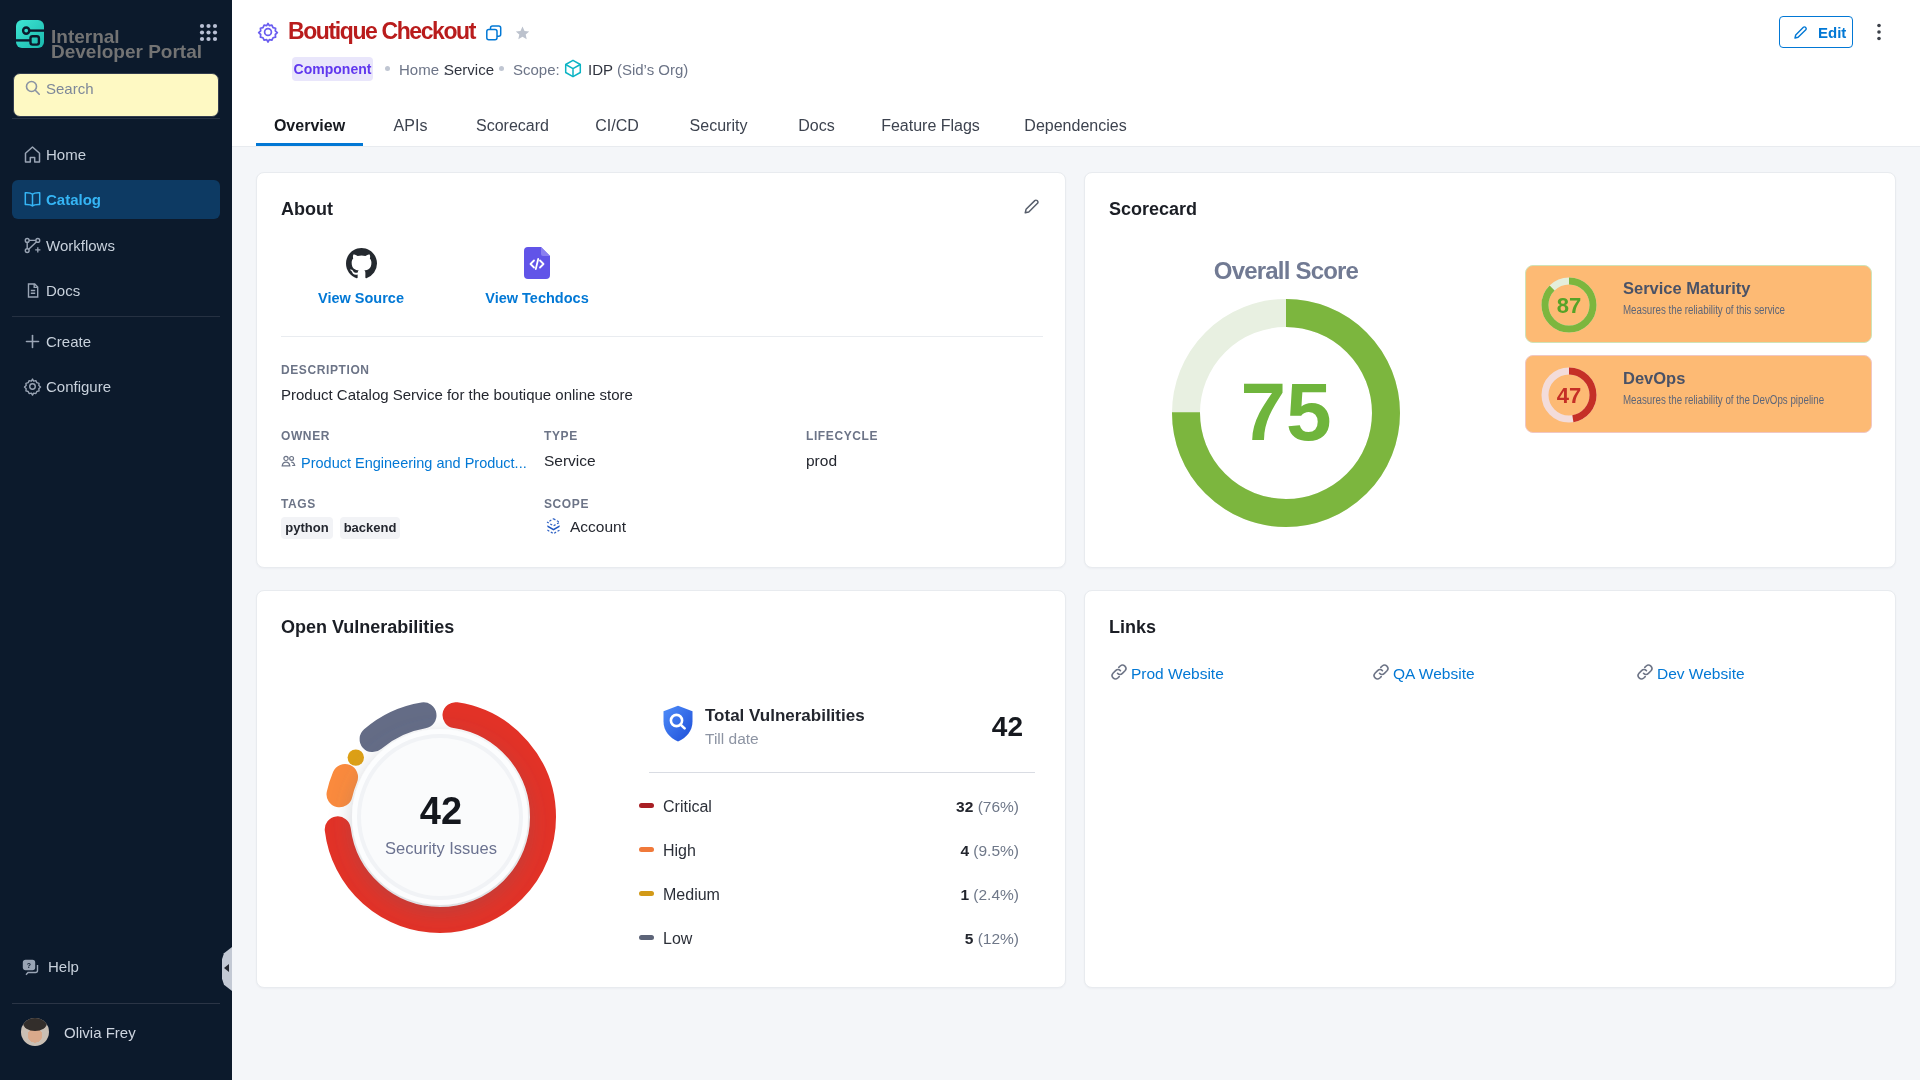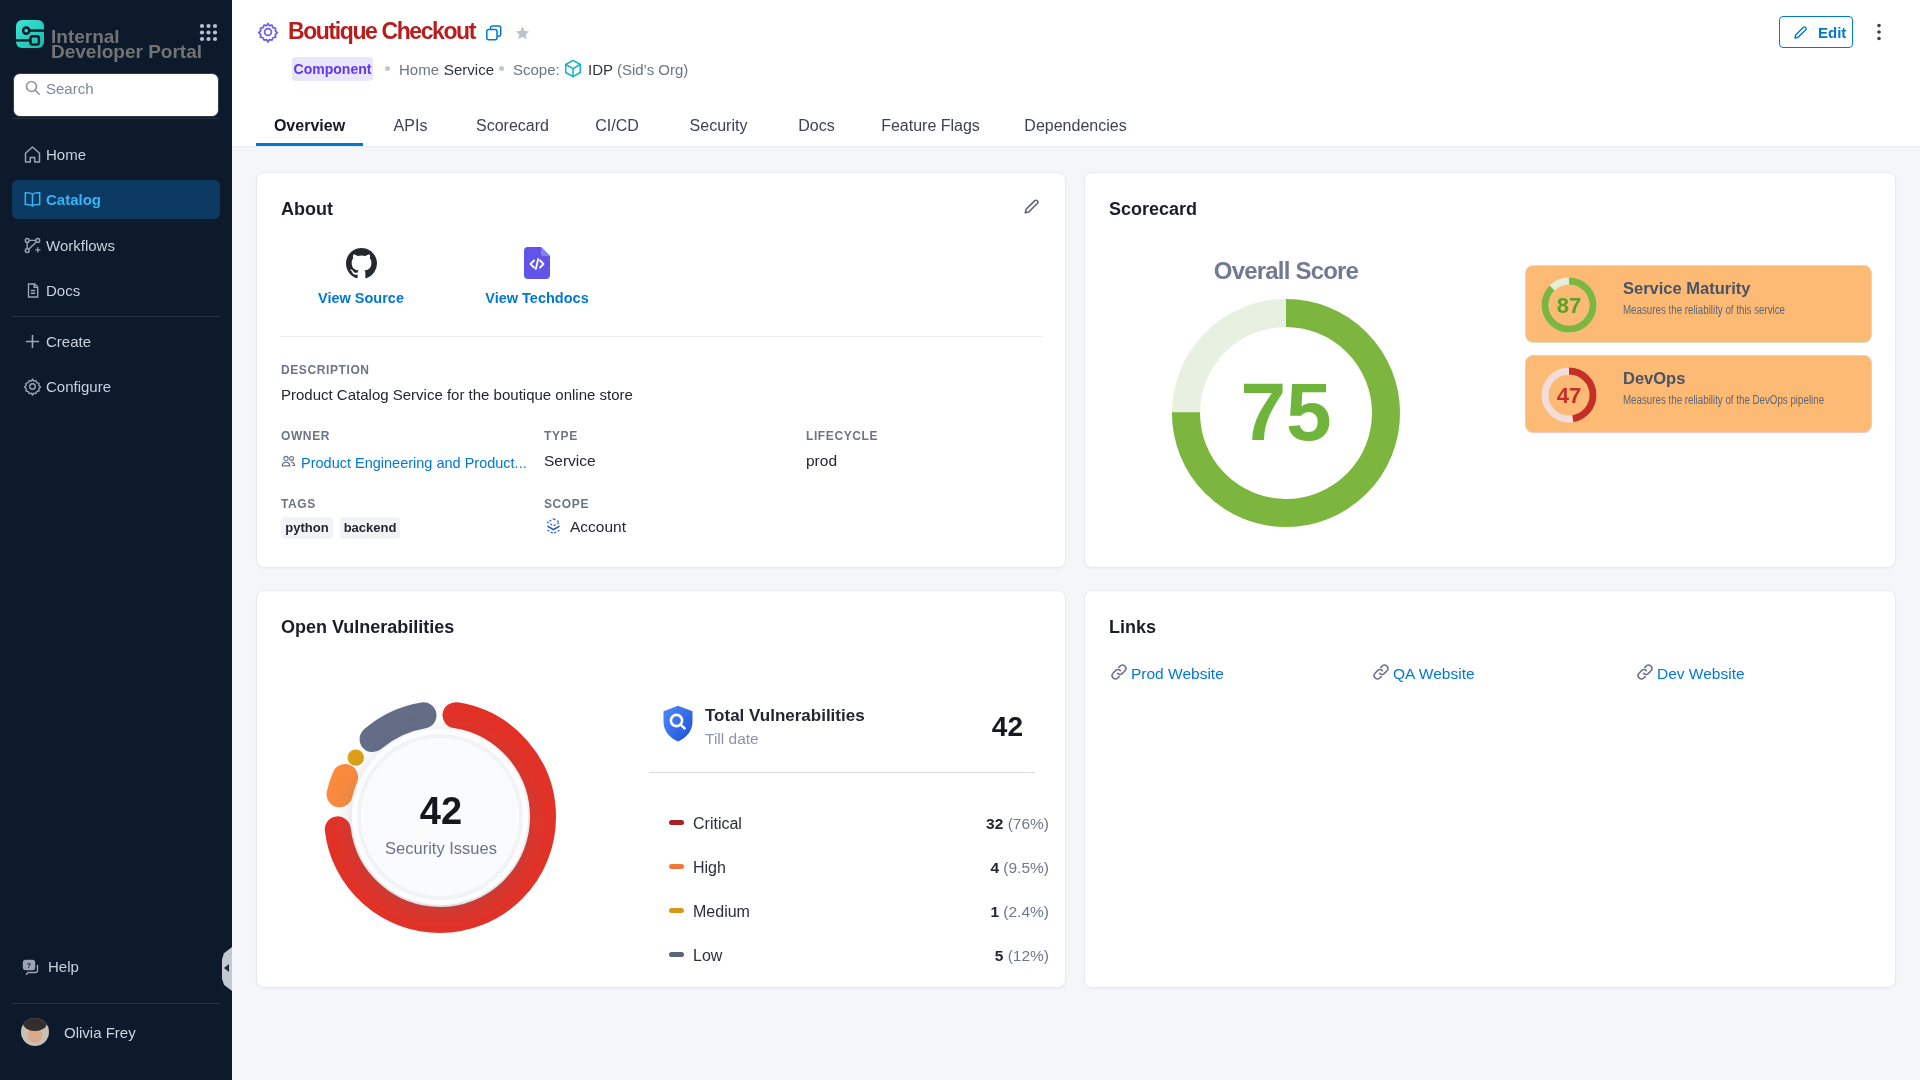--- a/index.html
+++ b/index.html
@@ -5,21 +5,21 @@
 * { margin:0; padding:0; box-sizing:border-box; }
 html,body { width:1920px; height:1080px; }
 body { font-family:"Liberation Sans", sans-serif; background:#f4f6f9; position:relative; overflow:hidden; }
 .abs { position:absolute; }
 
 
 #sidebar { position:absolute; left:0; top:0; width:232px; height:1080px; background:#0c1a2c; z-index:5; }
 #logo { position:absolute; left:16px; top:20px; width:28px; height:28px; border-radius:6px; background:linear-gradient(135deg,#3fe5d3 0%,#19b9ae 100%); }
 #brand { position:absolute; left:51px; top:17px; color:#737373; font-size:19px; font-weight:bold; line-height:15px;margin-top:12px; }
 #gridicon { position:absolute; left:199px; top:23px; width:19px; height:19px; }
-#searchbox { position:absolute; left:13px; top:73px; width:206px; height:44px; background:#ffffff; border:1px solid #333d4e; border-radius:7px; }
+#searchbox { position:absolute; left:13px; top:73px; width:206px; height:44px; background:#fef9c3; border:1px solid #333d4e; border-radius:7px; }
 #searchbox .mag { position:absolute; left:11px; top:6px; }
 #searchbox .ph { position:absolute; left:32px; top:6px; font-size:15px; color:#7e8899; }
 .sdiv { position:absolute; left:12px; width:208px; height:1px; background:#263142; }
 .navitem { position:absolute; left:12px; width:208px; height:39px; border-radius:6px; color:#c8d1dc; font-size:15px; }
 .navitem .ic { position:absolute; left:11px; top:10px; width:19px; height:19px; }
 .navitem .lb { position:absolute; left:34px; top:11px; }
 .navitem.sel { background:#0d3a63; color:#35b5f5; font-weight:bold; }
 #help { position:absolute; left:22px; top:957px; width:200px; height:26px; color:#c8d1dc; font-size:15px; }
 #avatar { position:absolute; left:21px; top:1018px; width:28px; height:28px; border-radius:50%; overflow:hidden; background:radial-gradient(circle at 50% 62%, #d9a98b 0 32%, #cabfb4 33% 70%, #b9aea6 71%); }
 #avatar:before { content:""; position:absolute; left:2px; top:-3px; width:24px; height:16px; border-radius:50%; background:#332e2b; }
@@ -53,21 +53,21 @@
 #scorecard { left:1084px; top:172px; width:812px; height:396px; }
 #vulns { left:256px; top:590px; width:810px; height:398px; }
 #links { left:1084px; top:590px; width:812px; height:398px; }
 
 
 .mini { position:absolute; left:440px; width:347px; height:78px; border-radius:8px; background:#fdba74; }
 .mini .mtitle { position:absolute; left:97px; top:13px; font-size:16.5px; font-weight:bold; color:#4a5266; }
 .mini .msub { position:absolute; left:97px; top:37px; font-size:12.5px; color:#5e6678; white-space:nowrap; transform:scaleX(0.78); transform-origin:left top; }
 
 
-.vrow { position:absolute; left:406px; width:386px; height:14px;margin-top:17px; }
+.vrow { position:absolute; left:376px; width:386px; height:14px; }
 .vrow .dash { position:absolute; left:6px; top:5px; width:15px; height:5px; border-radius:3px; }
 .vrow .vl { position:absolute; left:30px; top:0; font-size:16px; color:#2b2f38; }
 .vrow .vn { position:absolute; right:0; top:0; font-size:15.5px; color:#6f7889; text-align:right; }
 .vrow .vn b { color:#23262e; }
 
 
 .linkitem { position:absolute; font-size:15.5px; }
 </style>
 </head>
 <body>

